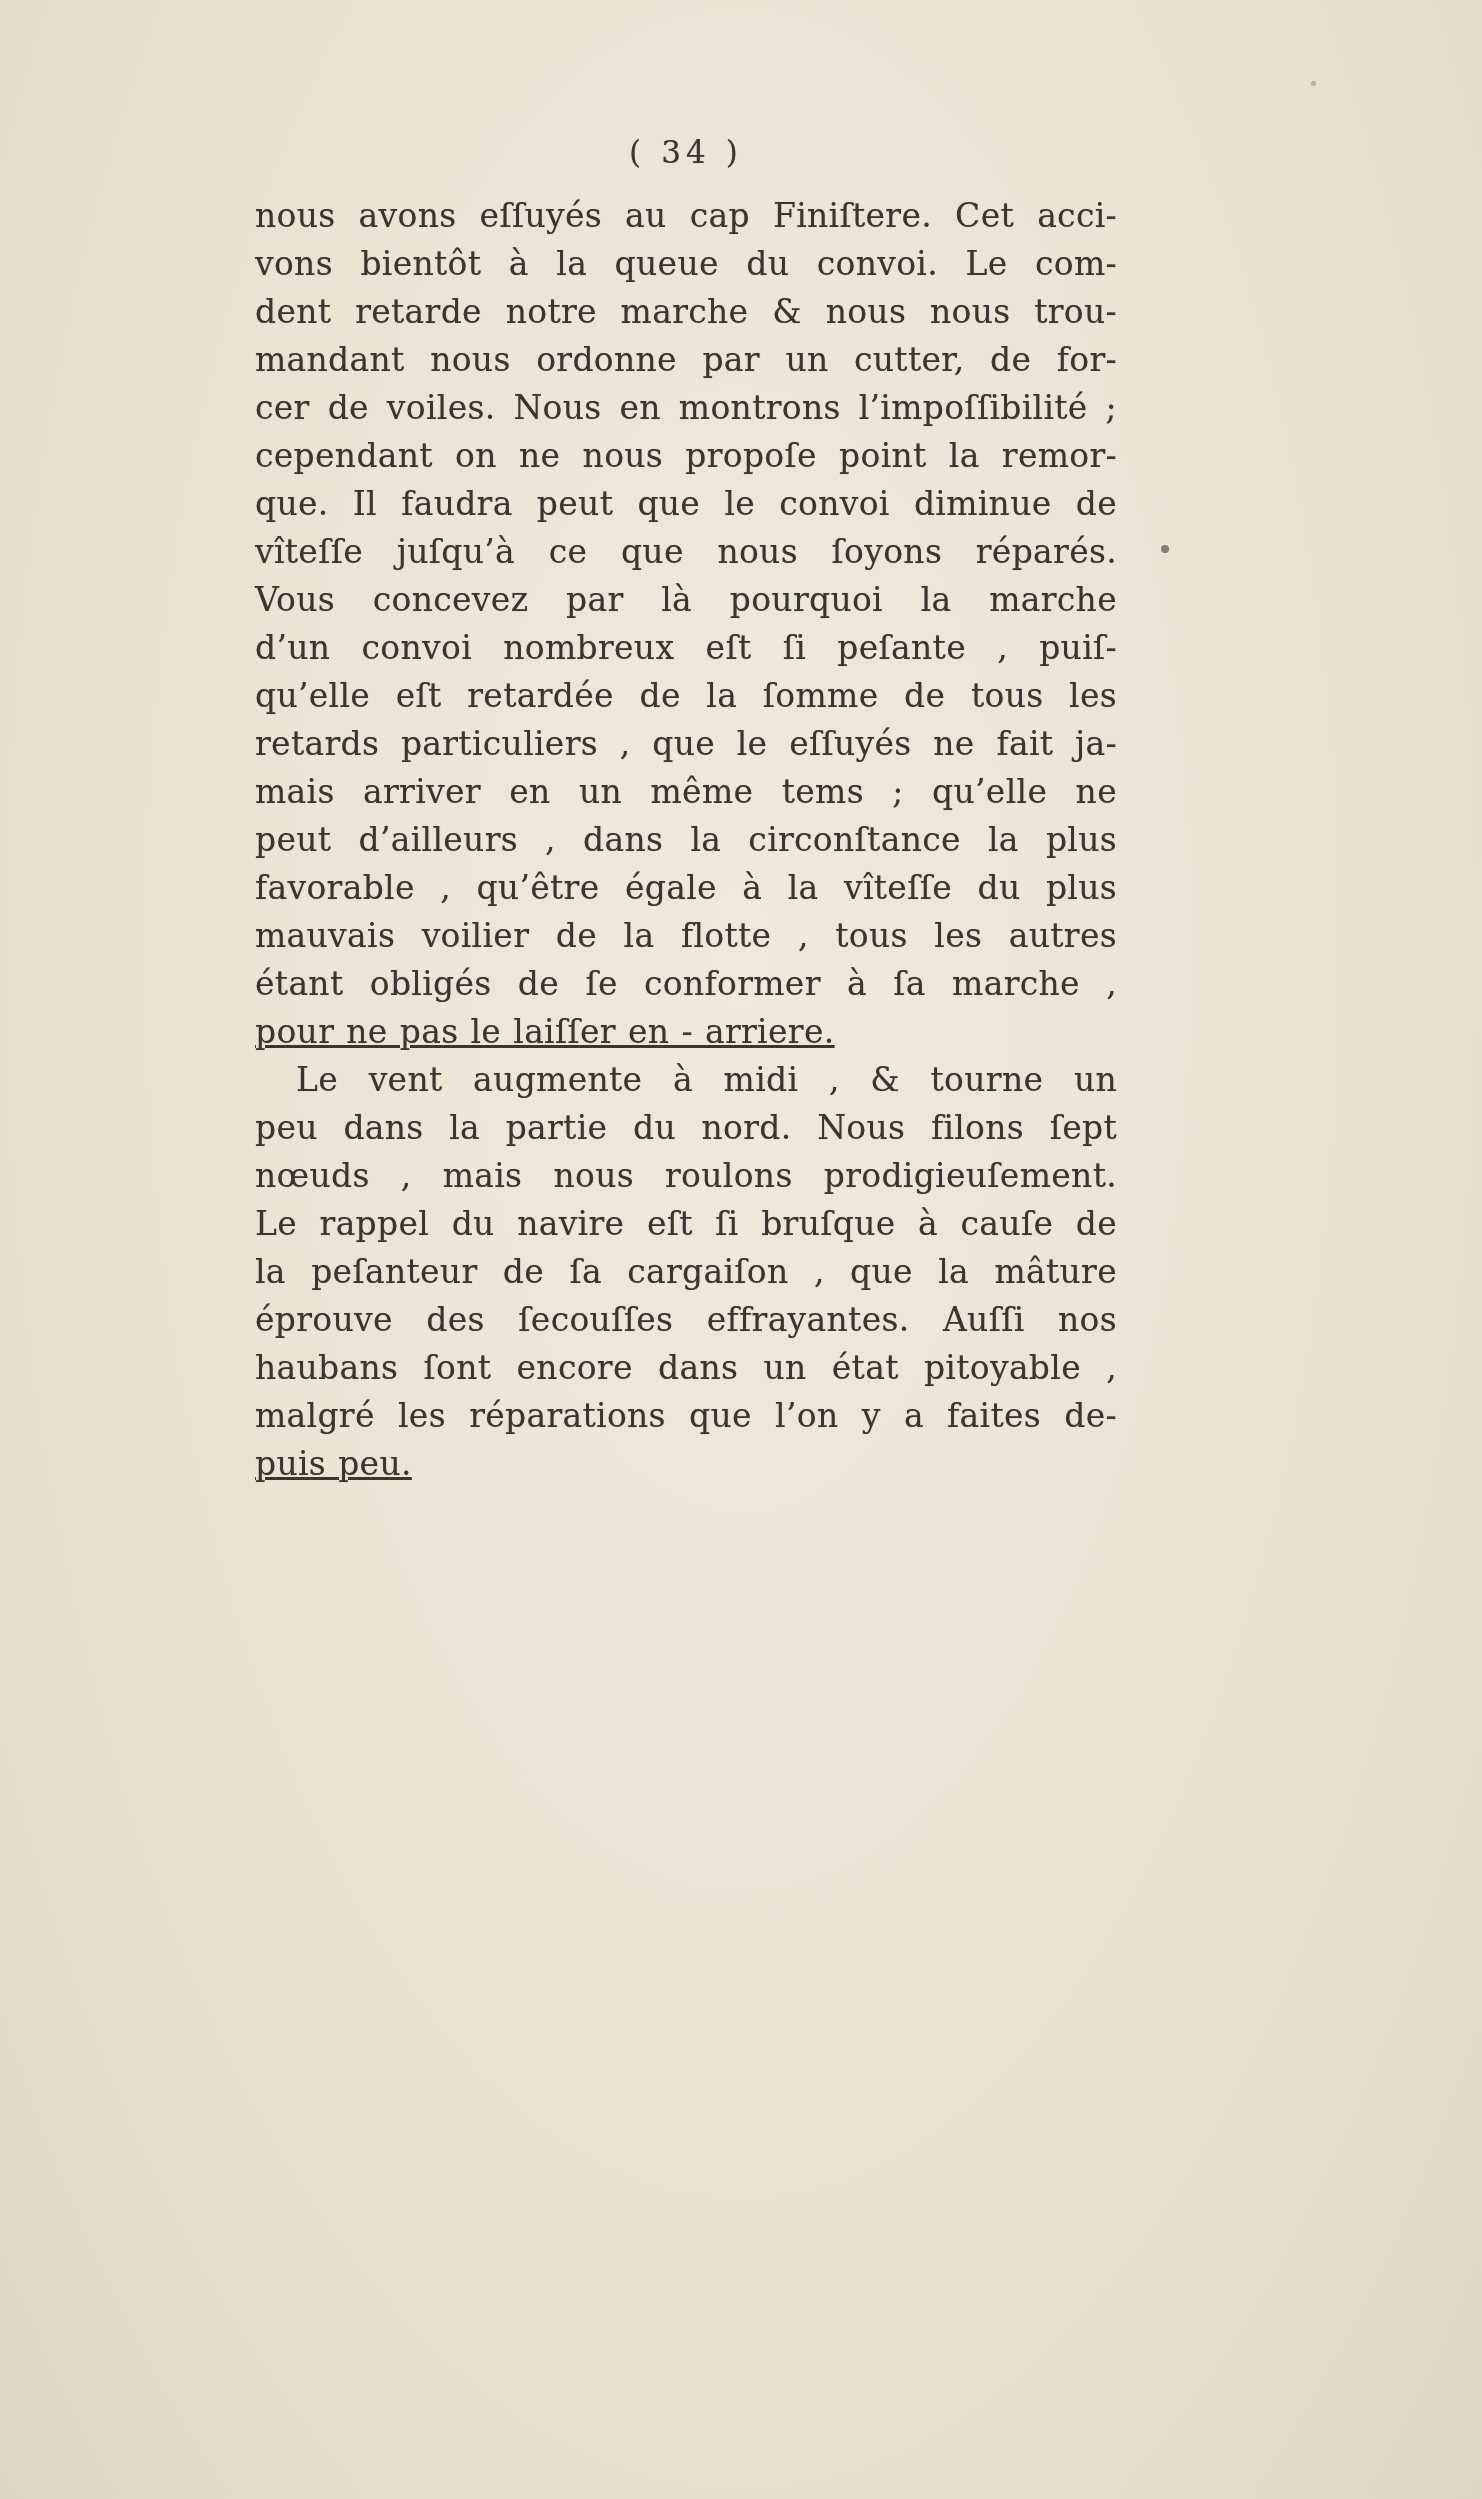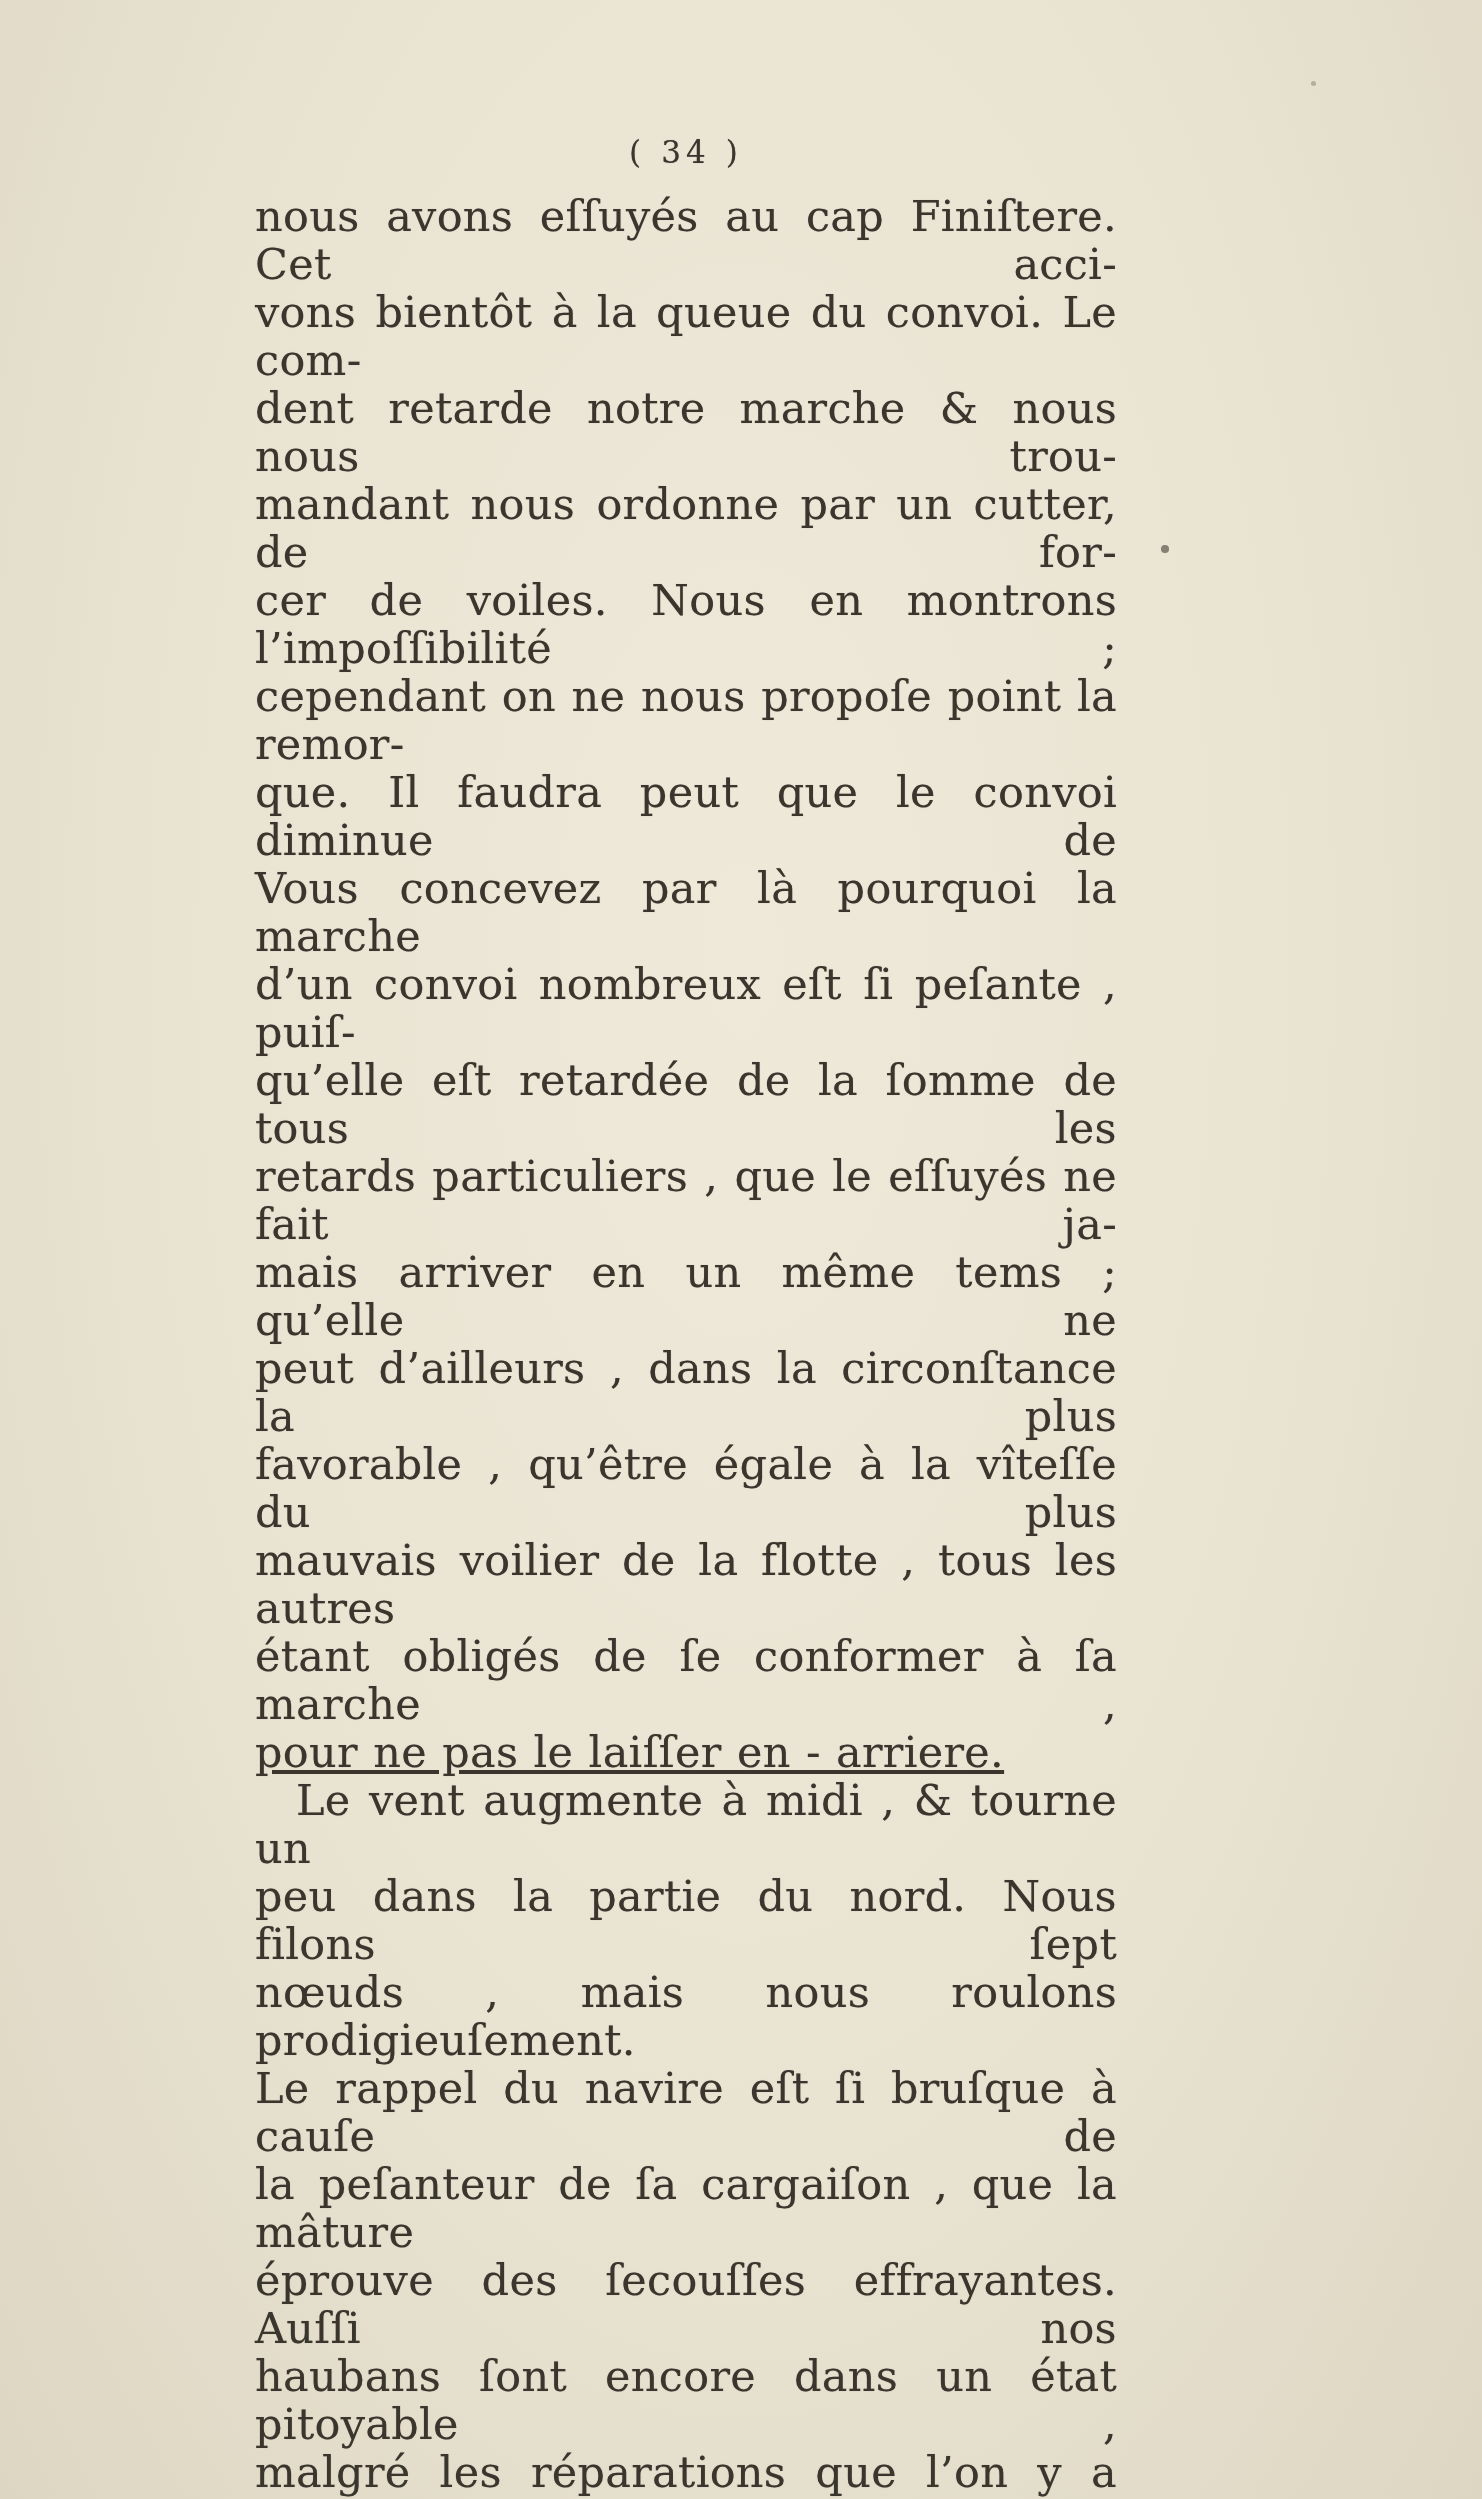--- a/index.html
+++ b/index.html
@@ -38,21 +38,21 @@
     text-shadow: 0 0 0.8px rgba(58,54,46,0.45);
     margin-top: 8px;
   }
   .text-block {
     position: absolute;
     top: 192px;
     left: 255px;
     width: 862px;
   }
   .line {
-    font-size: 43px;
+    font-size: 33px;
     line-height: 48px;
     letter-spacing: 0.3px;
     word-spacing: 1.3px;
     text-align: justify;
     text-align-last: justify;
     white-space: normal;
     text-shadow: 0 0 0.8px rgba(58,54,46,0.4);
   }
   .line.last {
     text-align-last: left;
@@ -77,20 +77,21 @@
   <div class="page-number">( 34 )</div>
 
   <div class="text-block" id="text-block">
       <div class="line">nous avons eſſuyés au cap Finiſtere. Cet acci-</div>
       <div class="line">vons bientôt à la queue du convoi. Le com-</div>
       <div class="line">dent retarde notre marche &amp; nous nous trou-</div>
       <div class="line">mandant nous ordonne par un cutter, de for-</div>
       <div class="line">cer de voiles. Nous en montrons l’impoſſibilité ;</div>
       <div class="line">cependant on ne nous propoſe point la remor-</div>
       <div class="line">que. Il faudra peut que le convoi diminue de</div>
+      <div class="line">vîteſſe juſqu’à ce que nous ſoyons réparés.</div>
       <div class="line">Vous concevez par là pourquoi la marche</div>
       <div class="line">d’un convoi nombreux eſt ſi peſante , puiſ-</div>
       <div class="line">qu’elle eſt retardée de la ſomme de tous les</div>
       <div class="line">retards particuliers , que le eſſuyés ne fait ja-</div>
       <div class="line">mais arriver en un même tems ; qu’elle ne</div>
       <div class="line">peut d’ailleurs , dans la circonſtance la plus</div>
       <div class="line">favorable , qu’être égale à la vîteſſe du plus</div>
       <div class="line">mauvais voilier de la flotte , tous les autres</div>
       <div class="line">étant obligés de ſe conformer à ſa marche ,</div>
       <div class="line last">pour ne pas le laiſſer en - arriere.</div>

